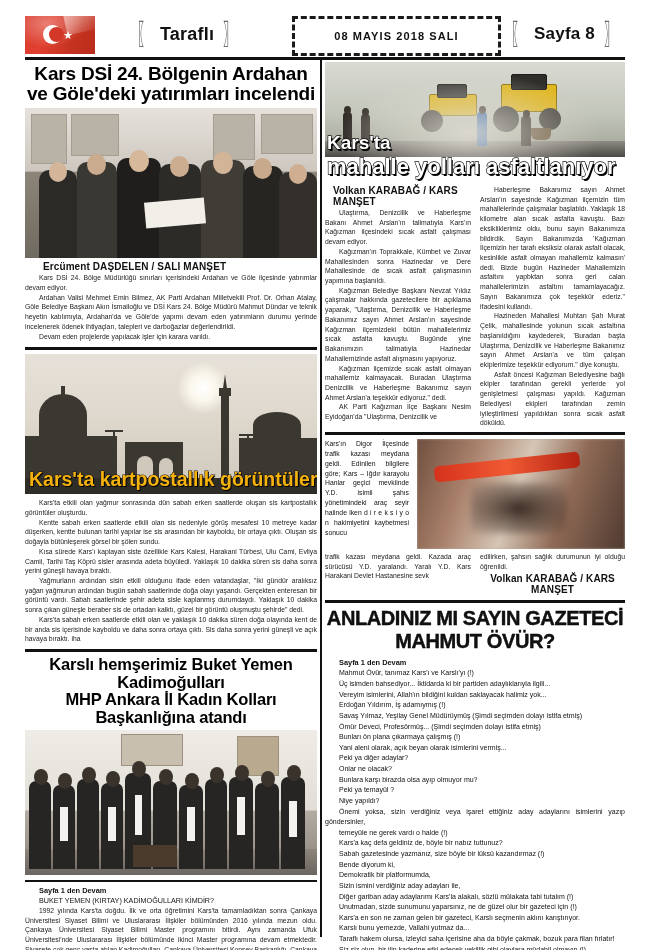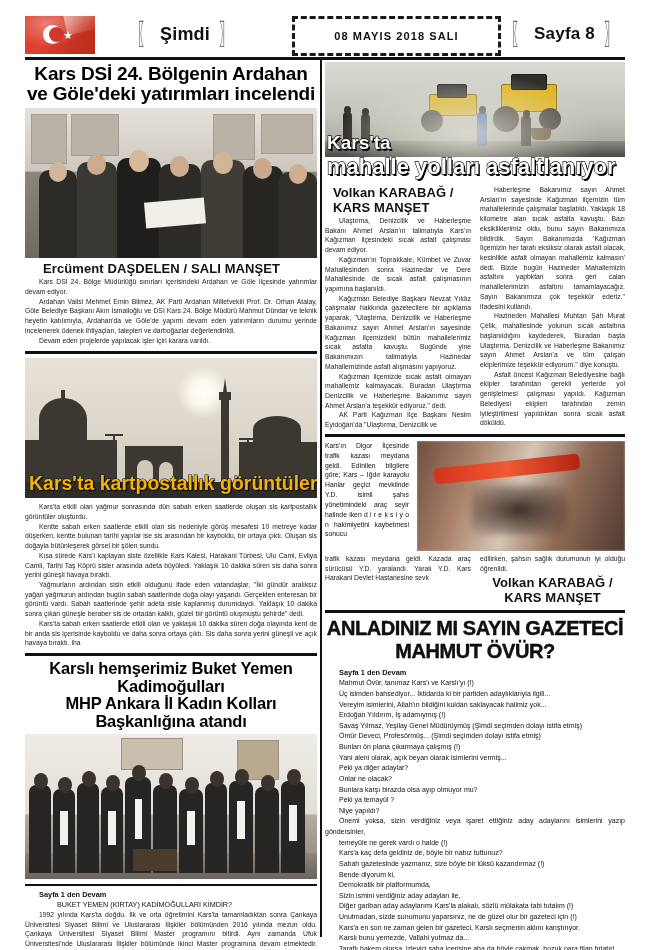--- a/index.html
+++ b/index.html
@@ -42,21 +42,21 @@
   
   .colL{position:absolute;left:25px;top:60px;width:292px;}
   .colR{position:absolute;left:325px;top:60px;width:300px;}
   .vdiv{position:absolute;left:320px;top:57px;width:2px;height:880px;background:#111;}
 
   
   .hl{font-weight:bold;color:#000;line-height:1.06;}
   .hl-1{font-size:19px;text-align:center;letter-spacing:-.2px;}
   .hl-2{font-size:16.5px;text-align:center;letter-spacing:-.2px;}
   .photo{width:100%;position:relative;overflow:hidden;background:#cfcbc6;}
-  .byline{font-weight:bold;font-size:13px;letter-spacing:.1px;margin:0 0 1px 18px;}
+  .byline{font-weight:bold;font-size:10px;letter-spacing:.1px;margin:0 0 1px 18px;}
   .body{font-size:6.8px;line-height:1.43;text-align:justify;color:#1b1b1b;
         -webkit-hyphens:auto;hyphens:auto;}
   .body p{margin:0;text-indent:14px;}
   .hrule{height:3px;background:#111;margin:4px 0 4px;}
   .hrule-thin{height:2px;background:#111;}
 
   
   .banner{position:absolute;left:0;width:100%;box-sizing:border-box;padding:1px 4px;}
   .banner .ln{
     font-weight:bold;display:block;white-space:nowrap;
@@ -128,21 +128,21 @@
 
   <div class="masthead">
     <div class="flag">
       <div class="glint"></div>
       <div class="crescent"></div>
       <div class="star">★</div>
     </div>
 
     <div class="ornbox" id="manset-block">
       <span class="brk">〖</span>
-      <span class="txt">Şimdi</span>
+      <span class="txt">Taraflı</span>
       <span class="brk">〗</span>
     </div>
 
     <div class="dateplate">
       <span>08 MAYIS 2018 SALI</span>
     </div>
 
     <div class="ornbox" id="sayfa-block">
       <span class="brk">〖</span>
       <span class="txt">Sayfa 8</span>
@@ -270,21 +270,21 @@
         <div class="h" style="left:236px;bottom:88px;width:14px;height:16px;"></div>
         <div class="p" style="left:256px;width:24px;height:92px;"></div>
         <div class="h" style="left:262px;bottom:94px;width:14px;height:16px;"></div>
         <div class="sh" style="left:264px;bottom:38px;width:8px;height:36px;"></div>
 
         <div style="position:absolute;left:108px;bottom:8px;width:44px;height:22px;background:#4a3b2c;"></div>
       </div>
 
       <div class="hrule-thin" style="margin-top:5px;"></div>
       <div class="kicker" style="margin-top:4px;margin-left:14px;">Sayfa 1 den Devam</div>
-      <div class="kicker" style="margin-left:32px;font-weight:normal;font-size:7.2px;">BUKET YEMEN (KIRTAY) KADİMOĞULLARI KİMDİR?</div>
+      <div class="kicker" style="margin-left:14px;font-weight:normal;font-size:7.2px;">BUKET YEMEN (KIRTAY) KADİMOĞULLARI KİMDİR?</div>
       <div class="body">
         <p>1992 yılında Kars'ta doğdu. İlk ve orta öğretimini Kars'ta tamamladıktan sonra Çankaya Üniversitesi Siyaset Bilimi ve Uluslararası İlişkiler bölümünden 2016 yılında mezun oldu. Çankaya Üniversitesi Siyaset Bilimi Master programını bitirdi. Aynı zamanda Ufuk Üniversitesi'nde Uluslararası İlişkiler bölümünde ikinci Master programına devam etmektedir. Siyasete çok genç yaşta atılan Kadimoğulları, Çankaya Üniversitesi Konsey Başkanlığı, Çankaya Üniversitesi Türk Dünyası Topluluğu'nun kurucu başkanlığı, Avrupa Birliği Bakanlığı, Kültür ve Turizm Bakanlığı'nın yanı sıra birçok ulusal ve uluslararası STK'lerde  görev yaptı.</p>
       </div>
     </div>
   </div>
 
   <div class="colR">
 
     <div>
       <div class="photo ph2" style="margin-top:2px;">

